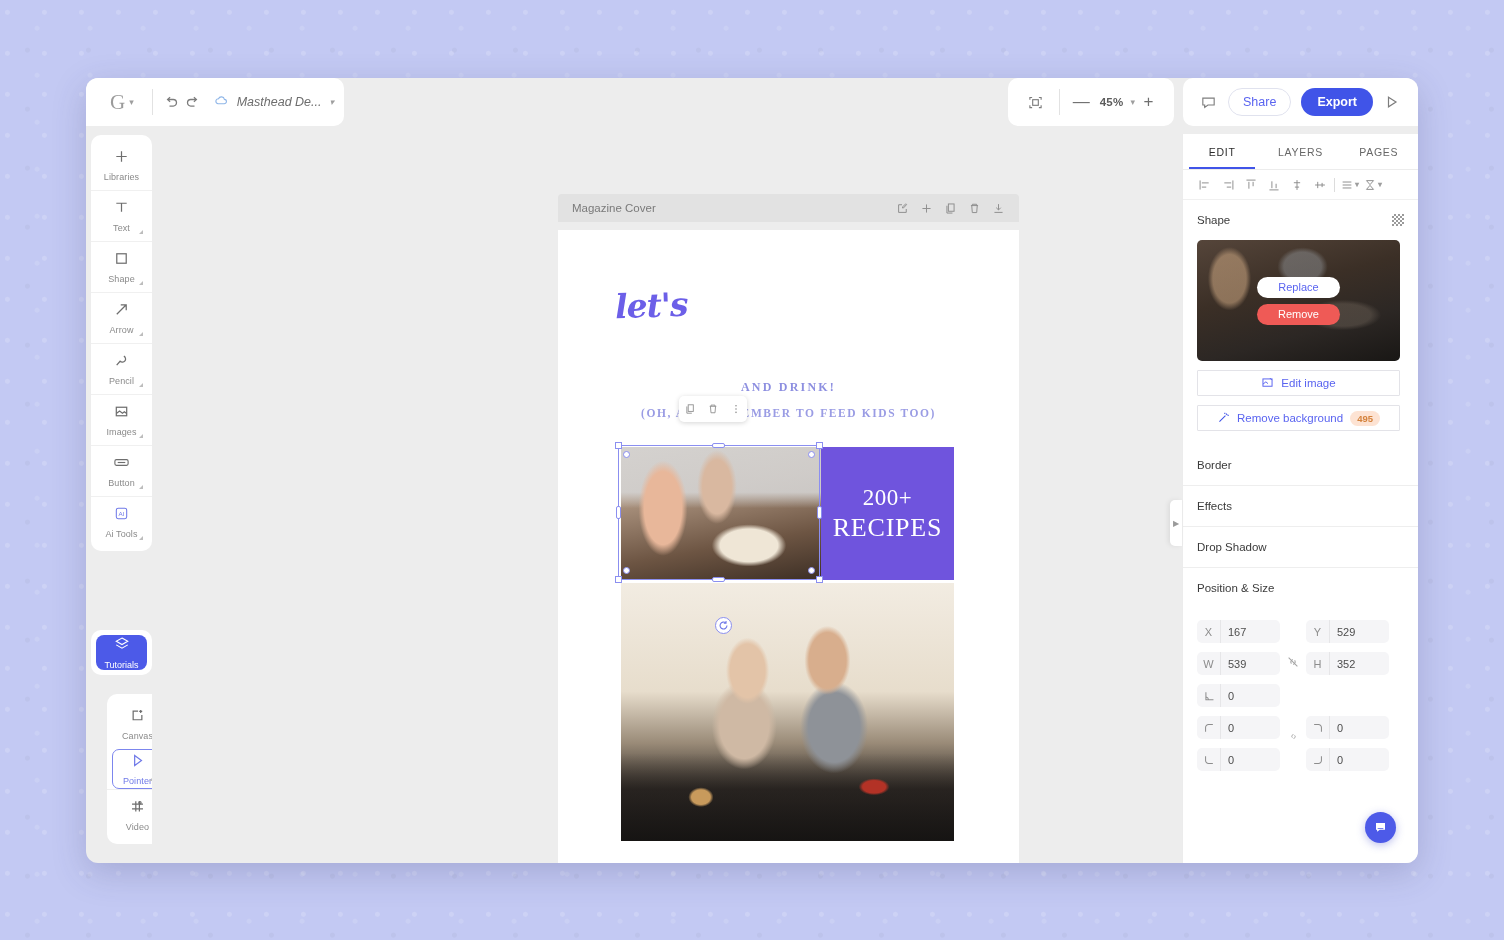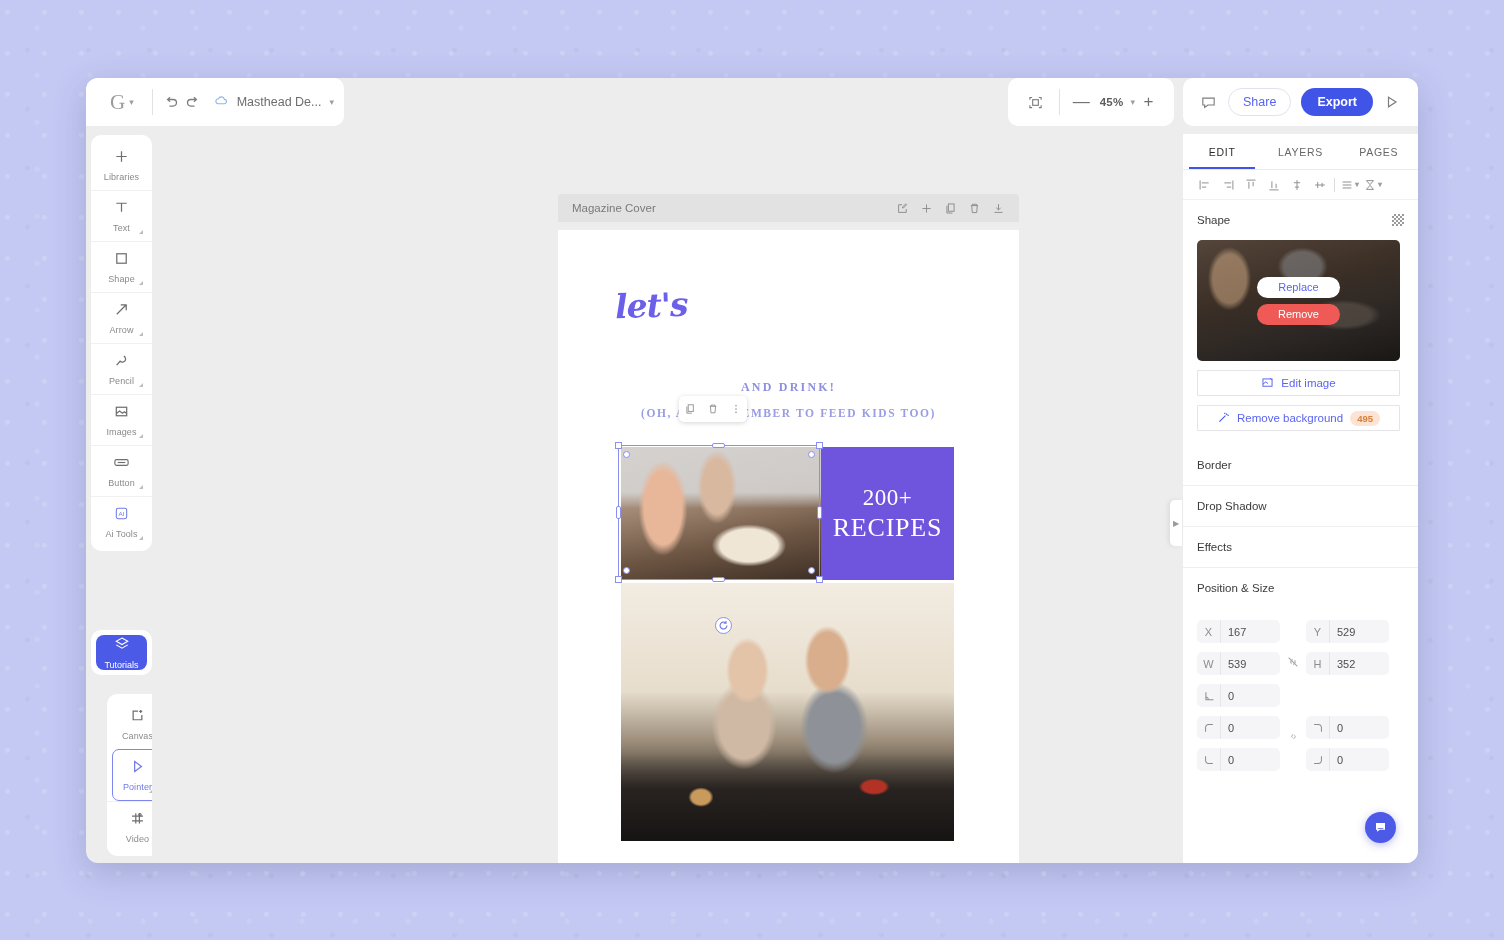--- a/index.html
+++ b/index.html
@@ -56,21 +56,21 @@
   }
   .caret { font-size: 9px; color: #9e9e9e; }
   .tb-div { width: 1px; height: 26px; background: #e2e2e2; margin: 0 8px; }
   .icon-btn {
     width: 28px; height: 28px;
     display: flex; align-items: center; justify-content: center;
     cursor: pointer; color: #7d7d7d;
   }
   .doc-chip {
     display: flex; align-items: center; gap: 8px;
-    margin-left: 10px; cursor: pointer;
+    margin-left: 10px; cursor: pointer; font-style: italic;
   }
   .doc-name {
     font-size: 12.5px; color: #6d6d6d; white-space: nowrap;
   }
 
   .topbar-zoom {
     position: absolute; left: 922px; top: 0;
     width: 166px; height: 48px;
     background: #fff; border-radius: 10px;
     display: flex; align-items: center; gap: 2px;
@@ -144,21 +144,21 @@
   }
   .tut .tlabel { color: #fff; font-size: 9px; }
 
   .leftbar3 {
     position: absolute; left: 21px; top: 616px;
     width: 61px; background: #fff;
     border-radius: 10px; padding: 4px 0;
   }
   .tool.sel-outline {
     border: 1.2px solid #7c86ee; border-radius: 7px;
-    margin: 0 5px; height: 52px;
+    margin: 0 5px; height: 40px;
   }
   .tool.sel-outline .tlabel { color: #6f79e8; }
   .tool.sel-outline .tico { color: #6f79e8; }
 
   
   .canvas-area {
     position: absolute; left: 66px; top: 48px;
     right: 236px; bottom: 0;
     background: #ededed;
     overflow: hidden;
@@ -826,26 +826,26 @@
     </div>
 
 
     <div class="sec">
       <div class="sec-head">
         <span>Border</span>
       </div>
     </div>
     <div class="sec">
       <div class="sec-head">
-        <span>Drop Shadow</span>
+        <span>Effects</span>
       </div>
     </div>
     <div class="sec">
       <div class="sec-head">
-        <span>Effects</span>
+        <span>Drop Shadow</span>
       </div>
     </div>
     <div class="sec" style="border-bottom:none">
       <div class="sec-head">
         <span>Position &amp; Size</span>
       </div>
     </div>
 
     <div class="ps-body">
       <div class="fr">

